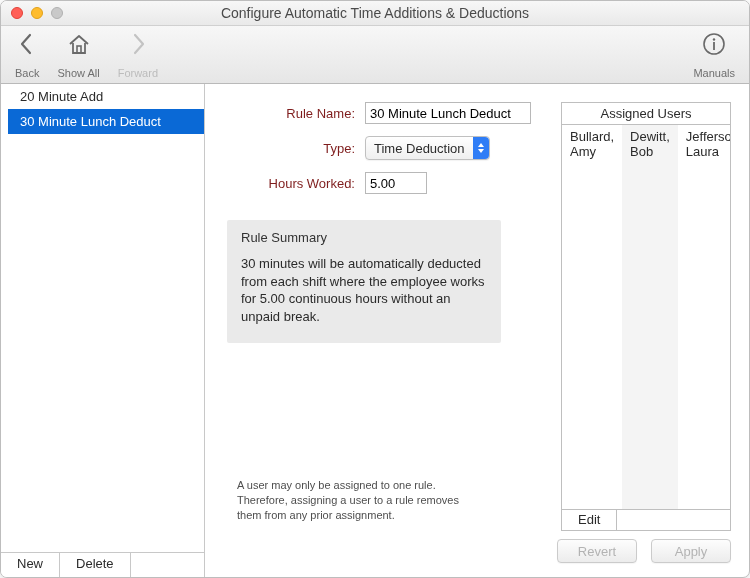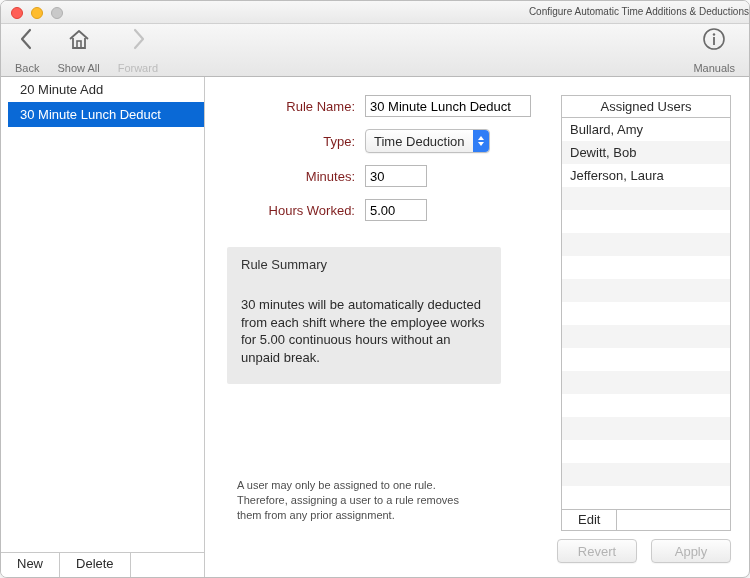--- a/index.html
+++ b/index.html
@@ -41,22 +41,22 @@
     width: 12px;
     height: 12px;
     border-radius: 50%;
     box-sizing: border-box;
   }
   .tl-close   { background: #ff5f57; border: 1px solid #e24238; }
   .tl-min     { background: #febc2e; border: 1px solid #e1a11a; }
   .tl-zoom    { background: #c9c9c9; border: 1px solid #b0b0b0; }
   .title {
     flex: 1;
-    text-align: right;
-    font-size: 10px;
+    text-align: center;
+    font-size: 14px;
     color: #4a4a4a;
   }
   .toolbar {
     display: flex;
     align-items: center;
     height: 58px;
     padding: 0 14px;
     background: linear-gradient(#f7f7f7, #e6e6e6);
     border-bottom: 1px solid #b9b9b9;
     box-sizing: border-box;
@@ -190,21 +190,21 @@
 
   .summary-box {
     background: #eaeaea;
     border-radius: 2px;
     margin: 14px 0 0 12px;
     padding: 10px 14px 18px 14px;
     width: 246px;
   }
   .summary-box .heading {
     font-size: 13px;
-    margin-bottom: 24px;
+    margin-bottom: 10px;
     color: #333;
   }
   .summary-box .text {
     font-size: 13px;
     line-height: 1.35;
     color: #2b2b2b;
   }
 
   .note {
     font-size: 11px;
@@ -229,21 +229,21 @@
     background: #fff;
     box-sizing: border-box;
   }
   .users-list {
     flex: 1;
     border: 1px solid #bfbfbf;
     border-top: none;
     border-bottom: none;
     background: #fff;
     display: flex;
-    flex-direction: column;
+    flex-direction: row;
     height: 354px;
     overflow: hidden;
     box-sizing: border-box;
   }
   .users-list .urow {
     padding: 4px 8px;
     font-size: 13px;
     border-bottom: 0;
   }
   .users-list .urow:nth-child(even) { background: #f4f4f4; }
@@ -355,24 +355,20 @@
               <div class="select-look">
                 <span>Time Deduction</span>
                 <span class="caret">
                     <span class="up"></span>
                     <span class="down"></span>
                   </span>
               </div>
             </div>
           </div>
           <div class="form-row">
-            <label>Minutes:</label>
-            <input class="text-input w-short" value="30" style="">
-          </div>
-          <div class="form-row">
             <label>Hours Worked:</label>
             <input class="text-input w-short" value="5.00" style="">
           </div>
 
           <div class="summary-box">
             <div class="heading">Rule Summary</div>
             <div class="text">30 minutes will be automatically deducted from each shift where the employee works for 5.00 continuous hours without an unpaid break.</div>
           </div>
 
           <div class="note">A user may only be assigned to one rule. Therefore, assigning a user to a rule removes them from any prior assignment.</div>

